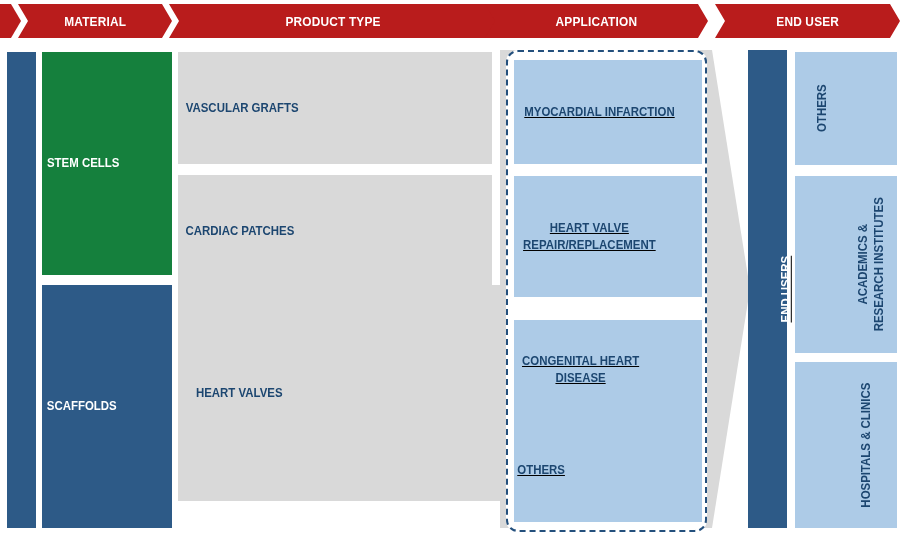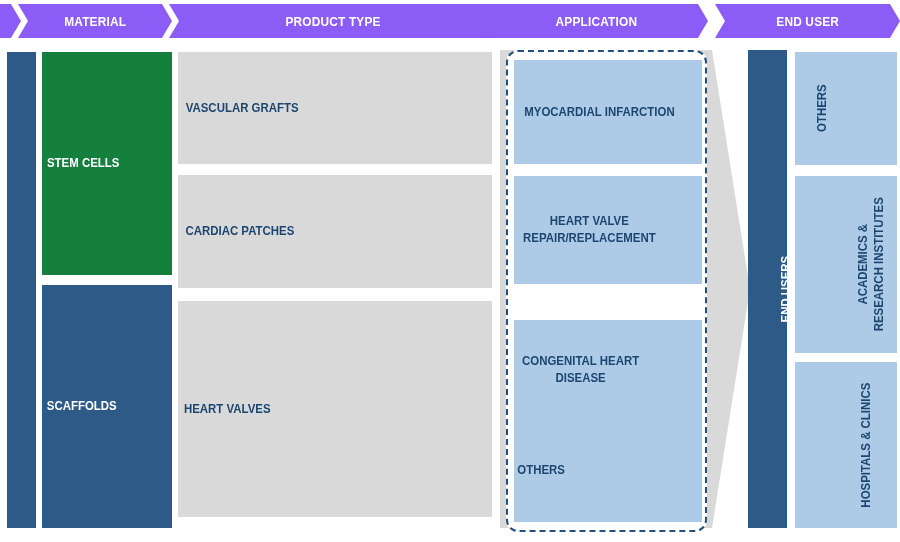--- a/index.html
+++ b/index.html
@@ -2,21 +2,21 @@
 <html><head>
 <meta charset="utf-8">
 <style>
   html,body { margin:0; padding:0; background:#ffffff; }
   .stage {
     position:relative; width:900px; height:542px; background:#ffffff;
     font-family:"Liberation Sans", sans-serif; overflow:hidden;
   }
   
   .seg {
-    position:absolute; top:4px; height:34px; background:#8b5cf6;
+    position:absolute; top:4px; height:34px; background:#b91c1c;
     display:flex; align-items:center; justify-content:center;
   }
   .seg-label {
     color:#ffffff; font-weight:bold; font-size:13.5px; letter-spacing:0.2px;
     white-space:nowrap; transform:scaleX(0.88);
   }
   
   .box {
     position:absolute; display:flex; align-items:center; justify-content:flex-start;
     text-align:center;
@@ -42,21 +42,21 @@
     background:#D9D9D9;
     clip-path:polygon(0 0, 212px 0, 250px 239px, 212px 478px, 0 478px);
     z-index:1;
   }
   
   .dashed-frame {
     position:absolute; left:506px; top:50px; width:201px; height:482px;
     background:#ffffff; border:2px dashed #24507D; border-radius:12px;
     box-sizing:border-box; z-index:2;
   }
-  .z3 { z-index:3; }
+  .z3 { z-index:3;text-decoration:underline; }
 </style>
 </head>
 <body>
 
 <div class="stage">
 
   <div class="seg" style="left:0; width:21px; clip-path:polygon(0 0, 11px 0, 21px 17px, 11px 34px, 0 34px);"></div>
 
   <div class="seg" style="left:18px; width:154px; clip-path:polygon(0 0, 144px 0, 154px 17px, 144px 34px, 0 34px, 10px 17px);">
     <span class="seg-label">MATERIAL</span>
@@ -84,34 +84,34 @@
   <div class="box fill-dark" style="left:42px; top:285px; width:130px; height:243px;">
     <span class="hlabel white-text">SCAFFOLDS</span>
   </div>
 
   <div class="box fill-gray" style="left:178px; top:52px; width:314px; height:112px;">
     <span class="hlabel">VASCULAR GRAFTS</span>
   </div>
   <div class="box fill-gray" style="left:178px; top:175px; width:314px; height:113px;">
     <span class="hlabel">CARDIAC PATCHES</span>
   </div>
-  <div class="box fill-gray" style="left:178px; top:301px; width:314px; height:216px;">
+  <div class="box fill-gray" style="left:178px; top:285px; width:314px; height:216px;padding-left:12px;">
     <span class="hlabel">HEART VALVES</span>
   </div>
 
   <div class="flow-arrow"></div>
 
   <div class="dashed-frame"></div>
 
   <div class="box fill-light z3" style="left:514px; top:60px; width:188px; height:104px;">
     <span class="hlabel">
       <span class="line">MYOCARDIAL INFARCTION</span>
     </span>
   </div>
-  <div class="box fill-light z3" style="left:514px; top:176px; width:188px; height:108px;">
+  <div class="box fill-light z3" style="left:514px; top:176px; width:188px; height:121px;">
     <span class="hlabel">
       <span class="line">HEART VALVE</span>
       <span class="line">REPAIR/REPLACEMENT</span>
     </span>
   </div>
   <div class="box fill-light z3" style="left:514px; top:320px; width:188px; height:100px;">
     <span class="hlabel">
       <span class="line">CONGENITAL HEART</span>
       <span class="line">DISEASE</span>
     </span>

